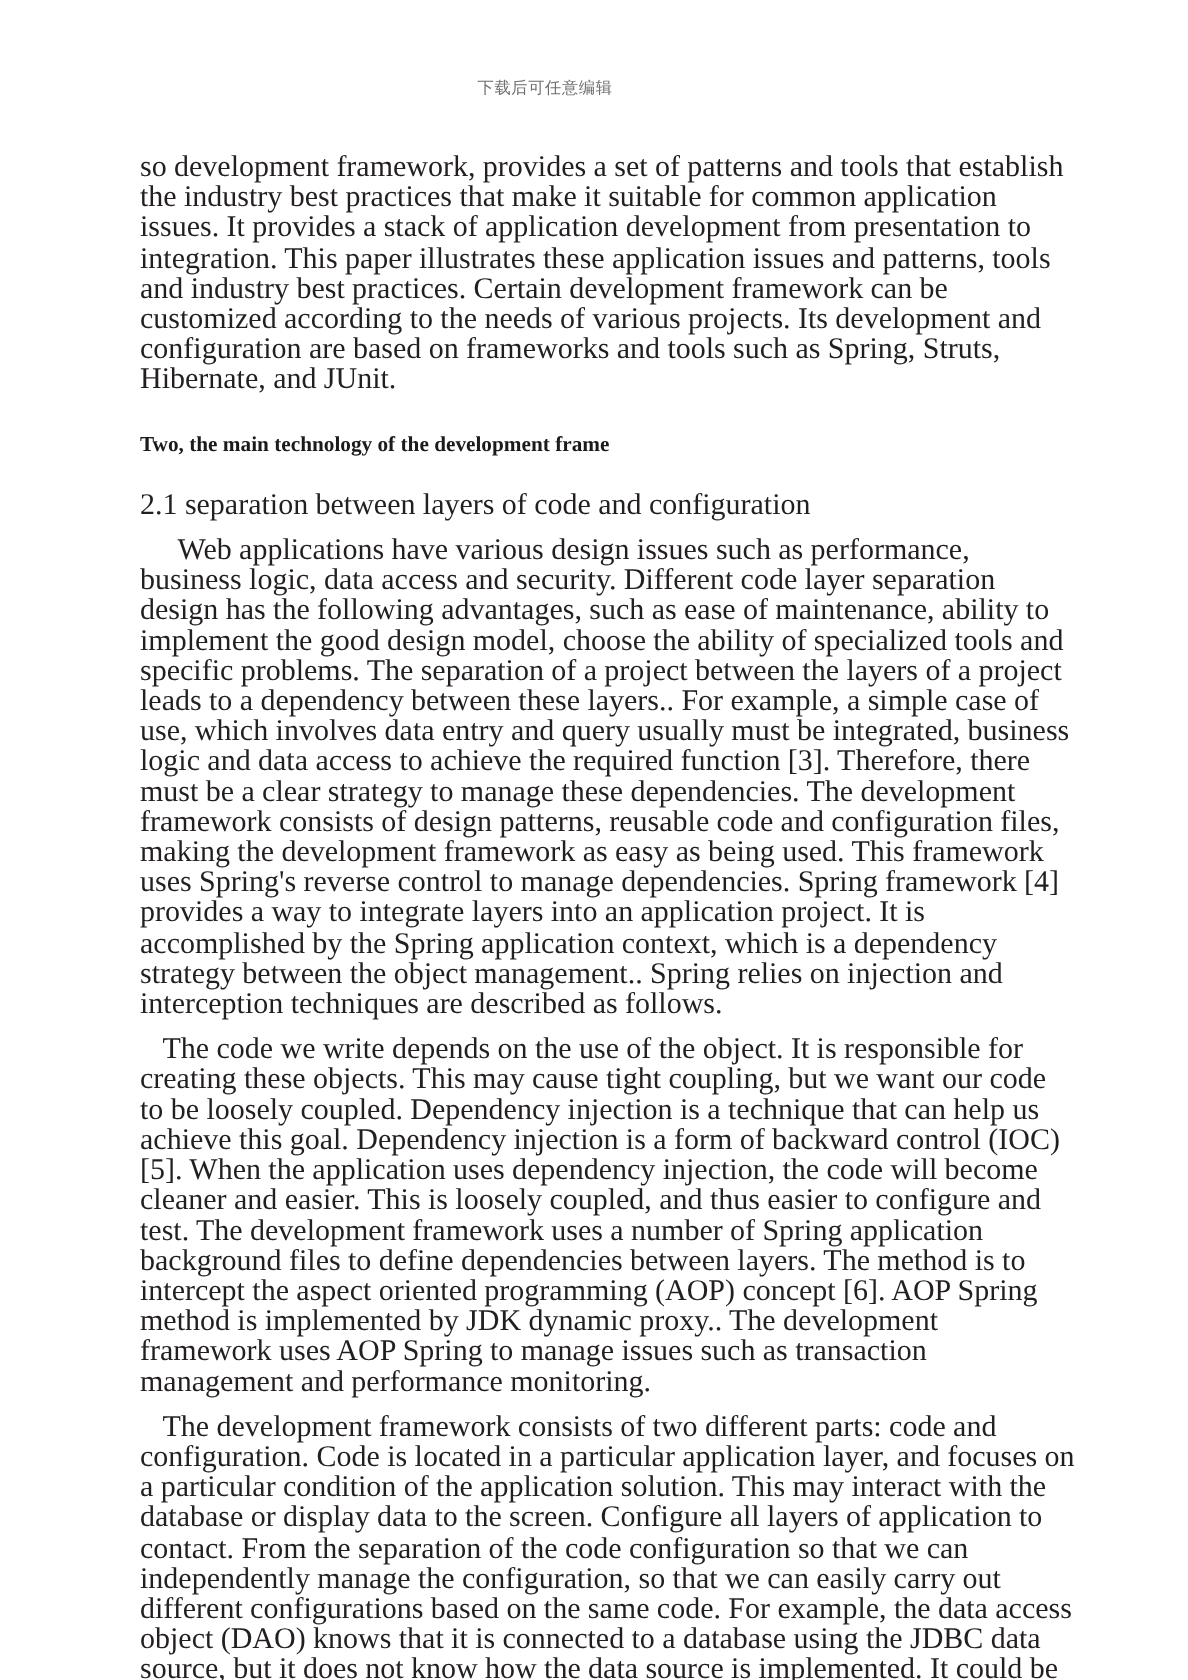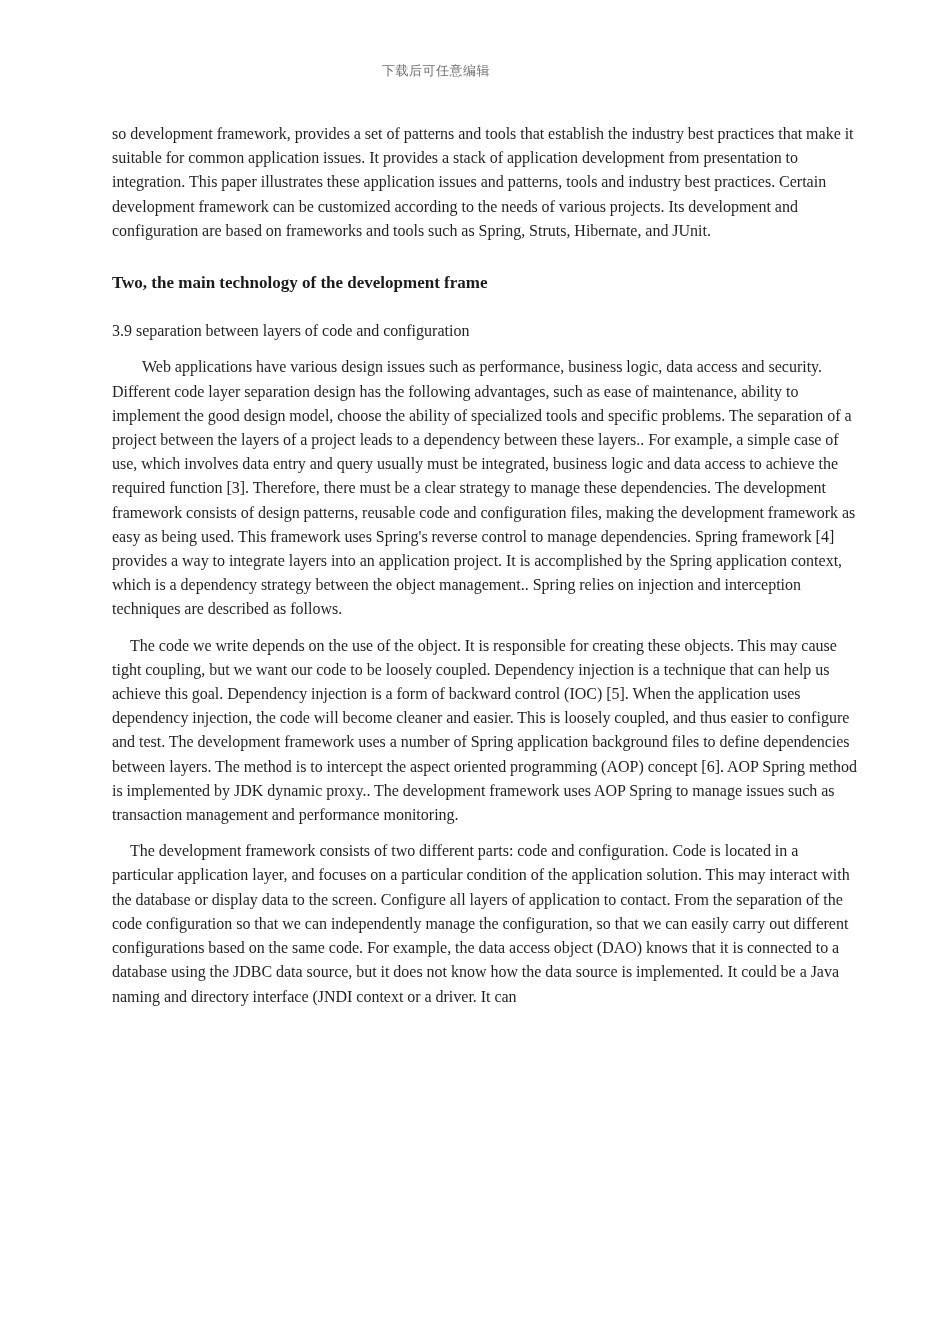--- a/index.html
+++ b/index.html
@@ -35,21 +35,21 @@
     letter-spacing: 0.5px;
   }
   .content {
     position: absolute;
     top: 122px;
     left: 112px;
     width: 748px;
   }
   p.body-text {
     margin: 0;
-    font-size: 16px;
+    font-size: 24px;
     line-height: 24.2px;
     text-align: left;
     color: #231f20;
     word-spacing: -0.1px;
   }
   p.body-text + p.body-text {
     margin-top: 12px;
   }
   p.heading {
     margin: 0;
@@ -71,21 +71,21 @@
 <div class="page">
 
   <div class="page-header">下载后可任意编辑</div>
 
   <div class="content">
 
     <p class="body-text">so development framework, provides a set of patterns and tools that establish the industry best practices that make it suitable for common application issues. It provides a stack of application development from presentation to integration. This paper illustrates these application issues and patterns, tools and industry best practices. Certain development framework can be customized according to the needs of various projects. Its development and configuration are based on frameworks and tools such as Spring, Struts, Hibernate, and JUnit.</p>
 
     <p class="heading">Two, the main technology of the development frame</p>
 
-    <p class="body-text">3.9 separation between layers of code and configuration</p>
+    <p class="body-text">2.1 separation between layers of code and configuration</p>
 
     <p class="body-text indent-lg">Web applications have various design issues such as performance, business logic, data access and security. Different code layer separation design has the following advantages, such as ease of maintenance, ability to implement the good design model, choose the ability of specialized tools and specific problems. The separation of a project between the layers of a project leads to a dependency between these layers.. For example, a simple case of use, which involves data entry and query usually must be integrated, business logic and data access to achieve the required function [3]. Therefore, there must be a clear strategy to manage these dependencies. The development framework consists of design patterns, reusable code and configuration files, making the development framework as easy as being used. This framework uses Spring's reverse control to manage dependencies. Spring framework [4] provides a way to integrate layers into an application project. It is accomplished by the Spring application context, which is a dependency strategy between the object management.. Spring relies on injection and interception techniques are described as follows.</p>
 
     <p class="body-text indent-sm">The code we write depends on the use of the object. It is responsible for creating these objects. This may cause tight coupling, but we want our code to be loosely coupled. Dependency injection is a technique that can help us achieve this goal. Dependency injection is a form of backward control (IOC) [5]. When the application uses dependency injection, the code will become cleaner and easier. This is loosely coupled, and thus easier to configure and test. The development framework uses a number of Spring application background files to define dependencies between layers. The method is to intercept the aspect oriented programming (AOP) concept [6]. AOP Spring method is implemented by JDK dynamic proxy.. The development framework uses AOP Spring to manage issues such as transaction management and performance monitoring.</p>
 
     <p class="body-text indent-sm">The development framework consists of two different parts: code and configuration. Code is located in a particular application layer, and focuses on a particular condition of the application solution. This may interact with the database or display data to the screen. Configure all layers of application to contact. From the separation of the code configuration so that we can independently manage the configuration, so that we can easily carry out different configurations based on the same code. For example, the data access object (DAO) knows that it is connected to a database using the JDBC data source, but it does not know how the data source is implemented. It could be a Java naming and directory interface (JNDI context or a driver. It can</p>
 
   </div>
 
 </div>

